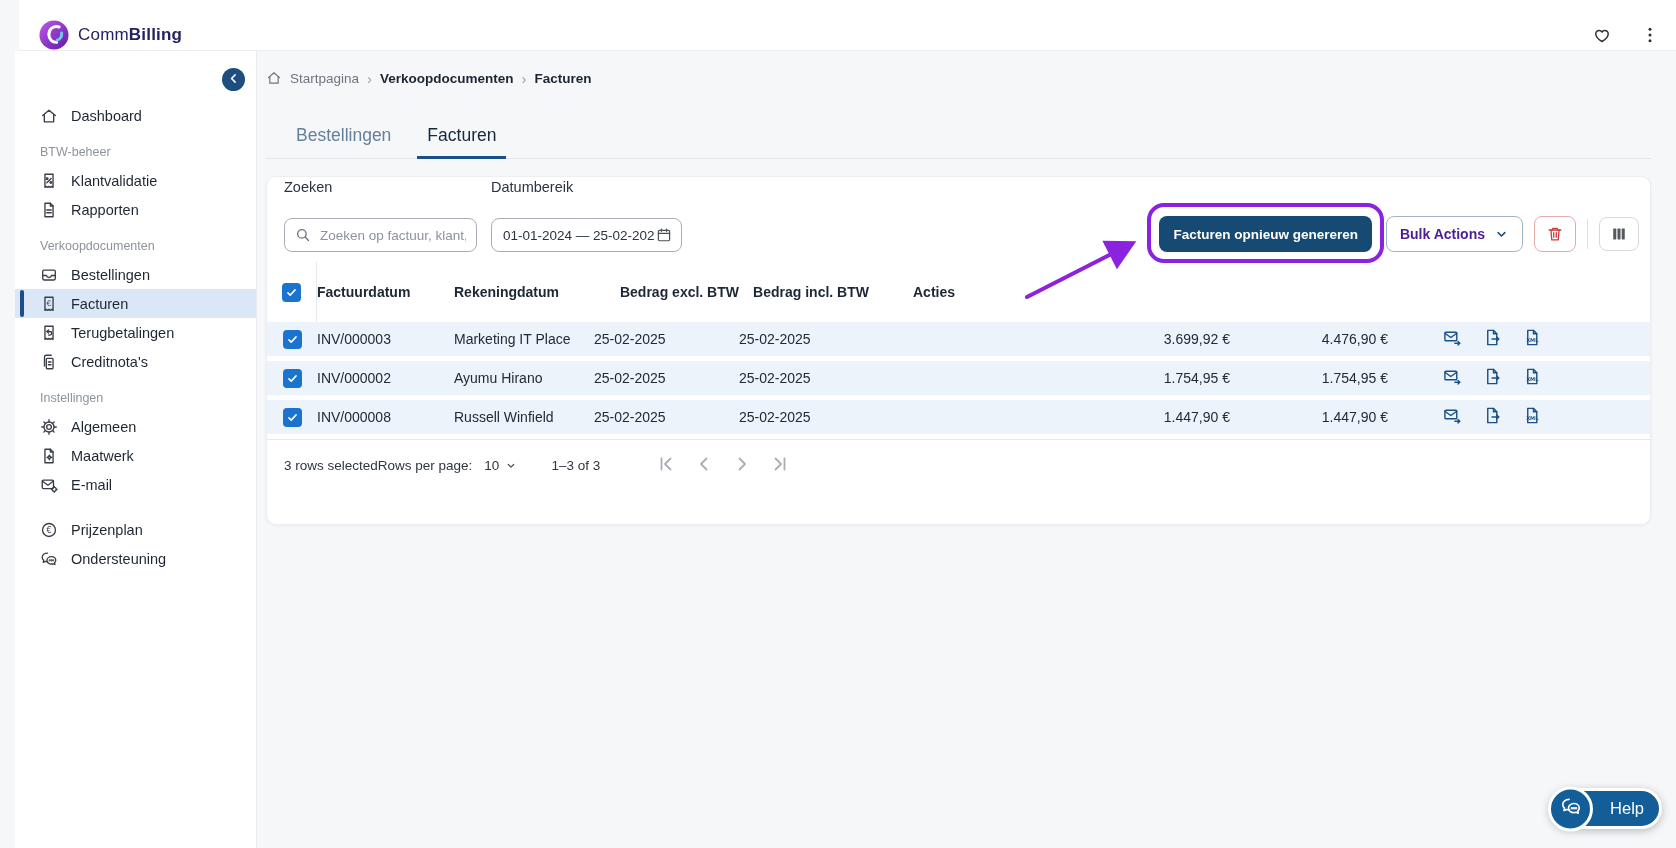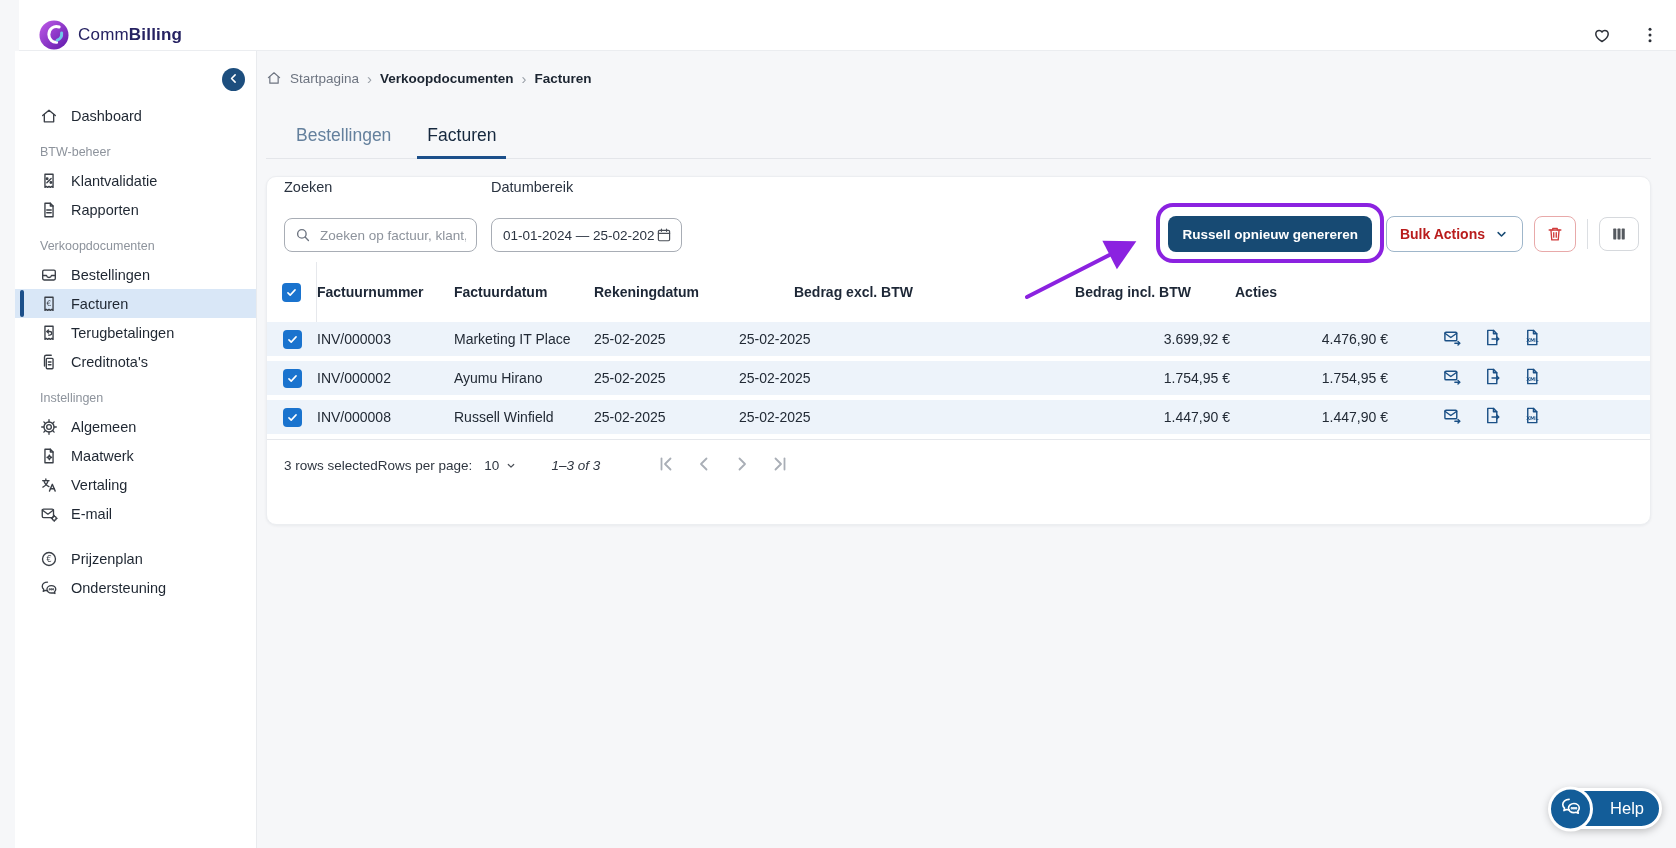--- a/index.html
+++ b/index.html
@@ -59,21 +59,21 @@
   .input.search input{border:0;outline:0;flex:1;font-size:13.5px;font-family:inherit;color:#2a3340;min-width:0;background:transparent;}
   .input.search input::placeholder{color:#8d939c;}
   .input.date{width:191px;padding:0 9px 0 11px;justify-content:space-between;font-size:13.5px;color:#2a3340;cursor:pointer;}
   .input.date .icn{color:#4a4f57;}
 
   .toolbar{display:flex;align-items:center;}
   .btn{font-family:inherit;cursor:pointer;box-sizing:border-box;}
   .regen-wrap{position:relative;display:inline-flex;margin-right:14px;}
   .btn.primary{height:36px;background:#174a73;color:#fff;border:0;border-radius:8px;font-size:13.5px;font-weight:700;padding:0 14px;white-space:nowrap;}
   .annot-ring{position:absolute;left:-12px;right:-12px;top:-13px;bottom:-11px;border:4px solid #8b22e0;border-radius:17px;pointer-events:none;z-index:5;}
-  .btn.outline{height:36px;background:#fff;border:1px solid #9fb6ca;border-radius:8px;color:#b91c1c;font-size:14px;font-weight:700;padding:0 13px;display:flex;align-items:center;gap:9px;margin-right:11px;white-space:nowrap;}
+  .btn.outline{height:36px;background:#fff;border:1px solid #9fb6ca;border-radius:8px;color:#4c1d95;font-size:14px;font-weight:700;padding:0 13px;display:flex;align-items:center;gap:9px;margin-right:11px;white-space:nowrap;}
   .btn.outline .icn{display:flex;color:#174a73;}
   .btn.outline .icn svg{width:15px;height:15px;}
   .btn.sq{width:42px;height:36px;background:#fff;border-radius:8px;display:flex;align-items:center;justify-content:center;padding:0;}
   .btn.sq .icn{display:flex;}
   .btn.sq .icn svg{width:18px;height:18px;}
   .btn.danger{border:1px solid #e8a9a9;color:#d13c3c;}
   .btn.neutral{border:1px solid #d6d9dd;color:#55595f;width:40px;height:34px;}
   .vdiv{width:1px;height:30px;background:#dcdfe3;margin:0 11px;}
 
   
@@ -94,21 +94,21 @@
   .action{background:none;border:0;padding:0;color:#1b5086;cursor:pointer;display:flex;}
   .action svg{width:19px;height:19px;}
 
   
   .tfoot{height:51px;border-top:1px solid #e6e8ec;display:flex;align-items:center;justify-content:flex-start;padding:0 14px 0 17px;font-size:13.5px;color:#2f3640;}
   .pager{display:flex;align-items:center;}
   .rpp-label{margin-right:12px;}
   .rpp{display:flex;align-items:center;gap:6px;background:none;border:0;font-family:inherit;font-size:13.5px;color:#2f3640;cursor:pointer;margin-right:34px;padding:0;}
   .rpp .icn{display:flex;color:#4a4f57;}
   .rpp .icn svg{width:12px;height:12px;}
-  .range{margin-right:56px;font-style:italic;}
+  .range{margin-right:56px;}
   .pagenav{display:flex;gap:18px;}
   .pg{background:none;border:0;padding:0;color:#a9aeb6;display:flex;cursor:default;}
   .pg svg{width:20px;height:20px;}
 
   
   .annot-arrow{position:absolute;left:1000px;top:190px;width:400px;height:120px;pointer-events:none;z-index:6;}
 
   
   .help-btn{position:absolute;right:14px;bottom:19px;height:41px;min-width:113px;background:#135d99;border:3px solid #fff;border-radius:22px;display:flex;align-items:center;justify-content:flex-end;padding:0 15px 0 48px;cursor:pointer;box-shadow:0 2px 8px rgba(0,0,0,.25);box-sizing:border-box;color:#fff;font-size:16.5px;z-index:8;font-family:inherit;}
   .help-badge{position:absolute;left:-4px;top:50%;transform:translateY(-50%);width:45px;height:45px;border-radius:50%;background:#135d99;border:3px solid #fff;display:flex;align-items:center;justify-content:center;box-sizing:border-box;color:#fff;}
@@ -257,33 +257,20 @@
               <path d="M5.5 2.5h6l3 3v12h-9z"></path>
               <path d="M11.5 2.5v3h3"></path>
               <path d="M10.4 8.9l.8 1.8 1.8.8-1.8.8-.8 1.8-.8-1.8-1.8-.8 1.8-.8z"></path>
             </svg>
           </span>
           <span class="side-label">Maatwerk</span>
         </button>
         <button class="side-item">
           <span class="icn">
             <svg viewBox="0 0 20 20" width="18" height="18" fill="none" stroke="currentColor" stroke-width="1.5" stroke-linecap="round" stroke-linejoin="round">
-              <path d="M3 5.2h7"></path>
-              <path d="M6.5 3.2v2"></path>
-              <path d="M9 5.2c-.7 3.1-2.7 5.6-5.8 7.2"></path>
-              <path d="M4.3 5.2c.7 2.9 2.8 5.3 5.6 6.6"></path>
-              <path d="M10.5 16.8l3.2-7.6 3.2 7.6"></path>
-              <path d="M11.6 14.2h4.2"></path>
-            </svg>
-          </span>
-          <span class="side-label">Vertaling</span>
-        </button>
-        <button class="side-item">
-          <span class="icn">
-            <svg viewBox="0 0 20 20" width="18" height="18" fill="none" stroke="currentColor" stroke-width="1.5" stroke-linecap="round" stroke-linejoin="round">
               <rect x="2.5" y="4.5" width="12.5" height="9.5" rx="1.5"></rect>
               <path d="M2.5 5.5l6.3 4.7 6.2-4.7"></path>
               <circle cx="15.8" cy="14.8" r="2.2"></circle>
               <line x1="15.8" y1="11.6" x2="15.8" y2="12.4"></line>
               <line x1="15.8" y1="17.2" x2="15.8" y2="18"></line>
               <line x1="12.6" y1="14.8" x2="13.4" y2="14.8"></line>
               <line x1="18.2" y1="14.8" x2="19" y2="14.8"></line>
             </svg>
           </span>
           <span class="side-label">E-mail</span>
@@ -360,21 +347,21 @@
                     <line x1="6.8" y1="2.6" x2="6.8" y2="5.4"></line>
                     <line x1="13.2" y1="2.6" x2="13.2" y2="5.4"></line>
                     <line x1="3" y1="8" x2="17" y2="8"></line>
                   </svg>
                 </span>
             </div>
           </div>
         </div>
         <div class="toolbar">
           <span class="regen-wrap">
-            <button class="btn primary">Russell opnieuw genereren</button>
+            <button class="btn primary">Facturen opnieuw genereren</button>
             <span class="annot-ring"></span>
           </span>
           <button class="btn outline">
             <span>Bulk Actions</span>
             <span class="icn">
                 <svg viewBox="0 0 20 20" width="15" height="15" fill="none" stroke="currentColor" stroke-width="2" stroke-linecap="round" stroke-linejoin="round">
                   <path d="M5.5 7.5 10 12l4.5-4.5"></path>
                 </svg>
               </span>
           </button>
@@ -405,21 +392,20 @@
       </div>
 
       <div class="thead" id="thead">
           <div class="th col-cb">
             <span class="cbx">
               <svg viewBox="0 0 20 20" fill="none" stroke="#fff" stroke-width="2.4" stroke-linecap="round" stroke-linejoin="round">
                 <path d="M4.5 10.5l3.5 3.5 7.5-8"></path>
               </svg>
             </span>
           </div>
-          <div class="th col0">Factuurnummer</div>
           <div class="th col2">Factuurdatum</div>
           <div class="th col3">Rekeningdatum</div>
           <div class="th col4 num">Bedrag excl. BTW</div>
           <div class="th col5 num">Bedrag incl. BTW</div>
           <div class="th col6">Acties</div>
         </div>
       <div class="tbody" id="tbody">
           <div class="tr">
             <div class="td col-cb">
               <span class="cbx">

